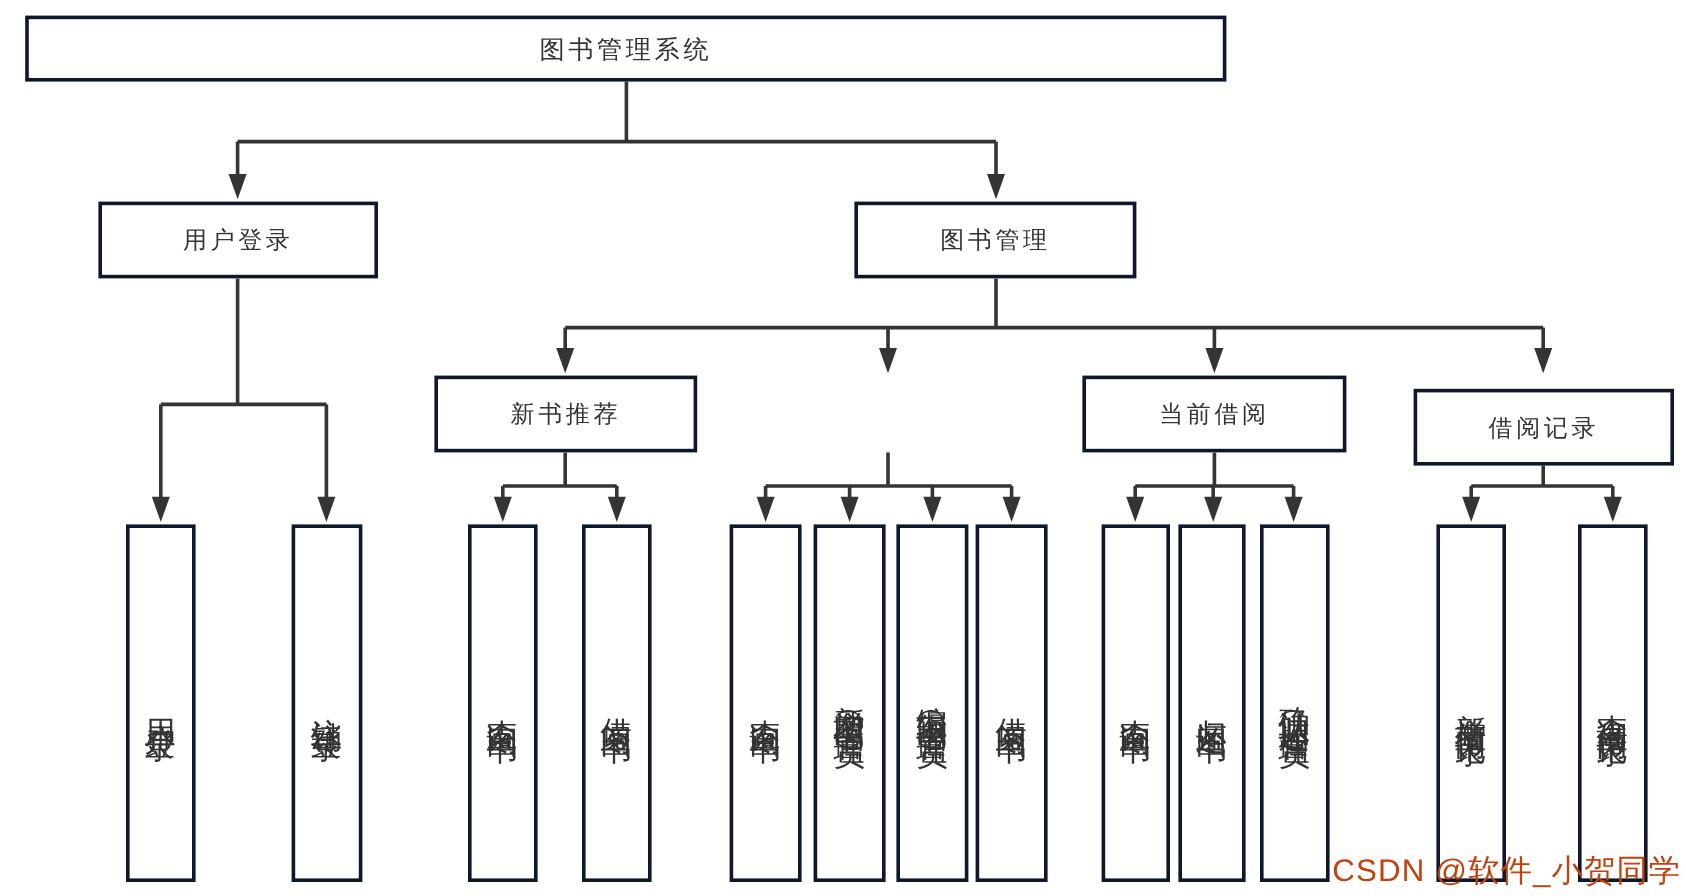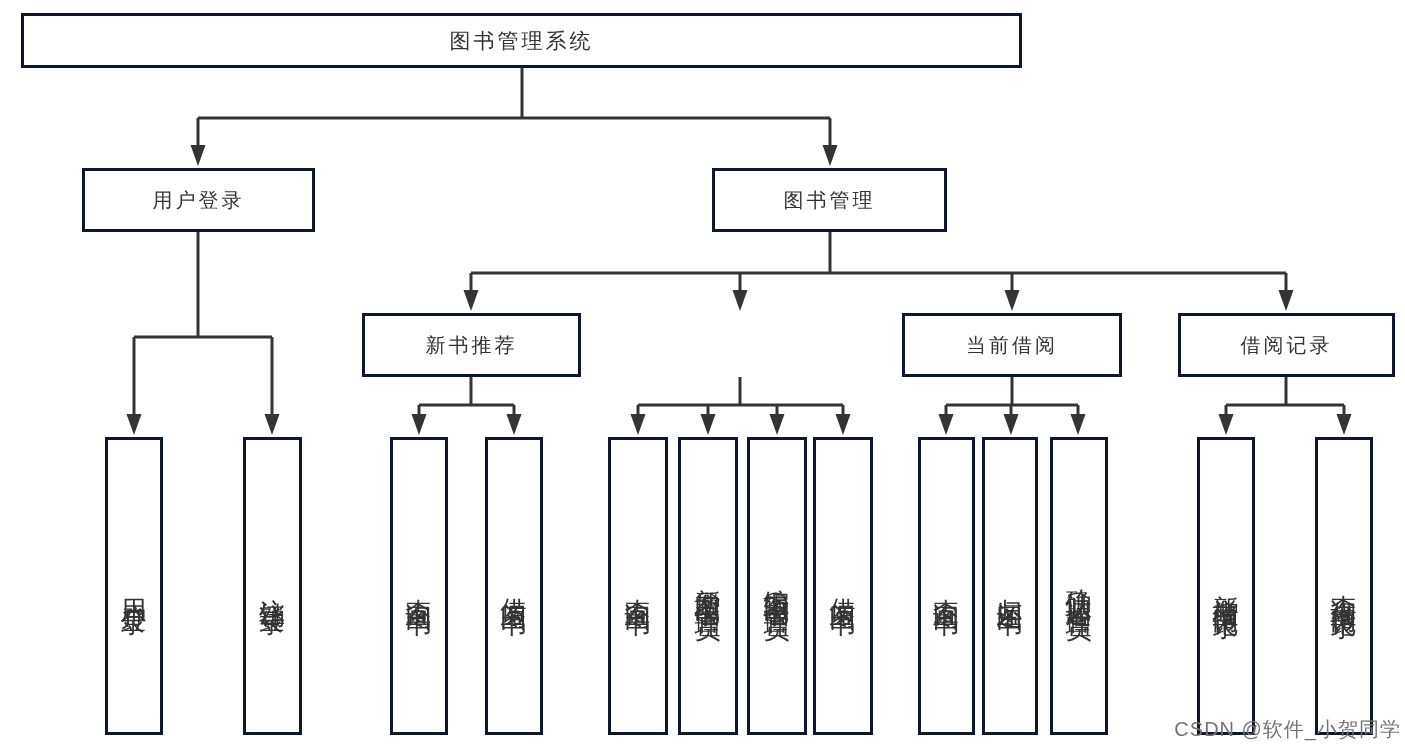--- a/index.html
+++ b/index.html
@@ -43,22 +43,22 @@
     writing-mode: vertical-rl;
     text-orientation: mixed;
     line-height: 1;
     font-size: 26px;
     letter-spacing: 4px;
   }
   .watermark {
     position: absolute;
     right: 4px;
     bottom: 4px;
-    font-size: 20px;
-    color: #737373;
+    font-size: 26px;
+    color: #c2410c;
     letter-spacing: 1px;
     z-index: 5;
     white-space: nowrap;
   }
 </style>
 </head>
 <body>
 
 <div id="canvas">
 
@@ -138,21 +138,21 @@
   <div class="node hnode lvl1" style="left:712px; width:235px;">
     <span>图书管理</span>
   </div>
 
   <div class="node hnode lvl2" style="left:362px; width:219px;">
     <span>新书推荐</span>
   </div>
   <div class="node hnode lvl2" style="left:902px; width:220px;text-align:center;">
     <span>当前借阅</span>
   </div>
-  <div class="node hnode lvl2" style="left:1178px; width:217px;">
+  <div class="node hnode lvl2" style="left:1178px; width:217px;margin-top:11px;">
     <span>借阅记录</span>
   </div>
 
   <div class="node leaf" style="left:105px; width:58px;">
     <span class="vtext">用户登录</span>
   </div>
   <div class="node leaf" style="left:243px; width:59px;">
     <span class="vtext">注销登录</span>
   </div>
 

